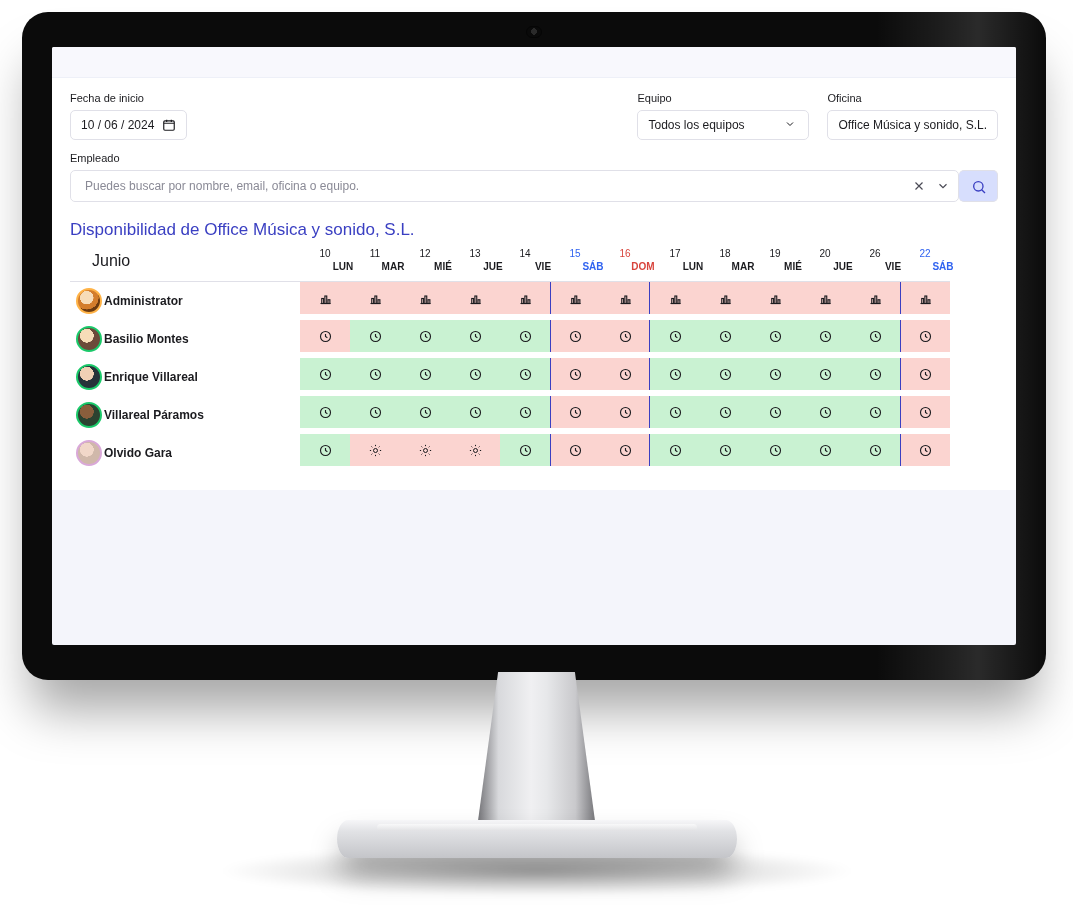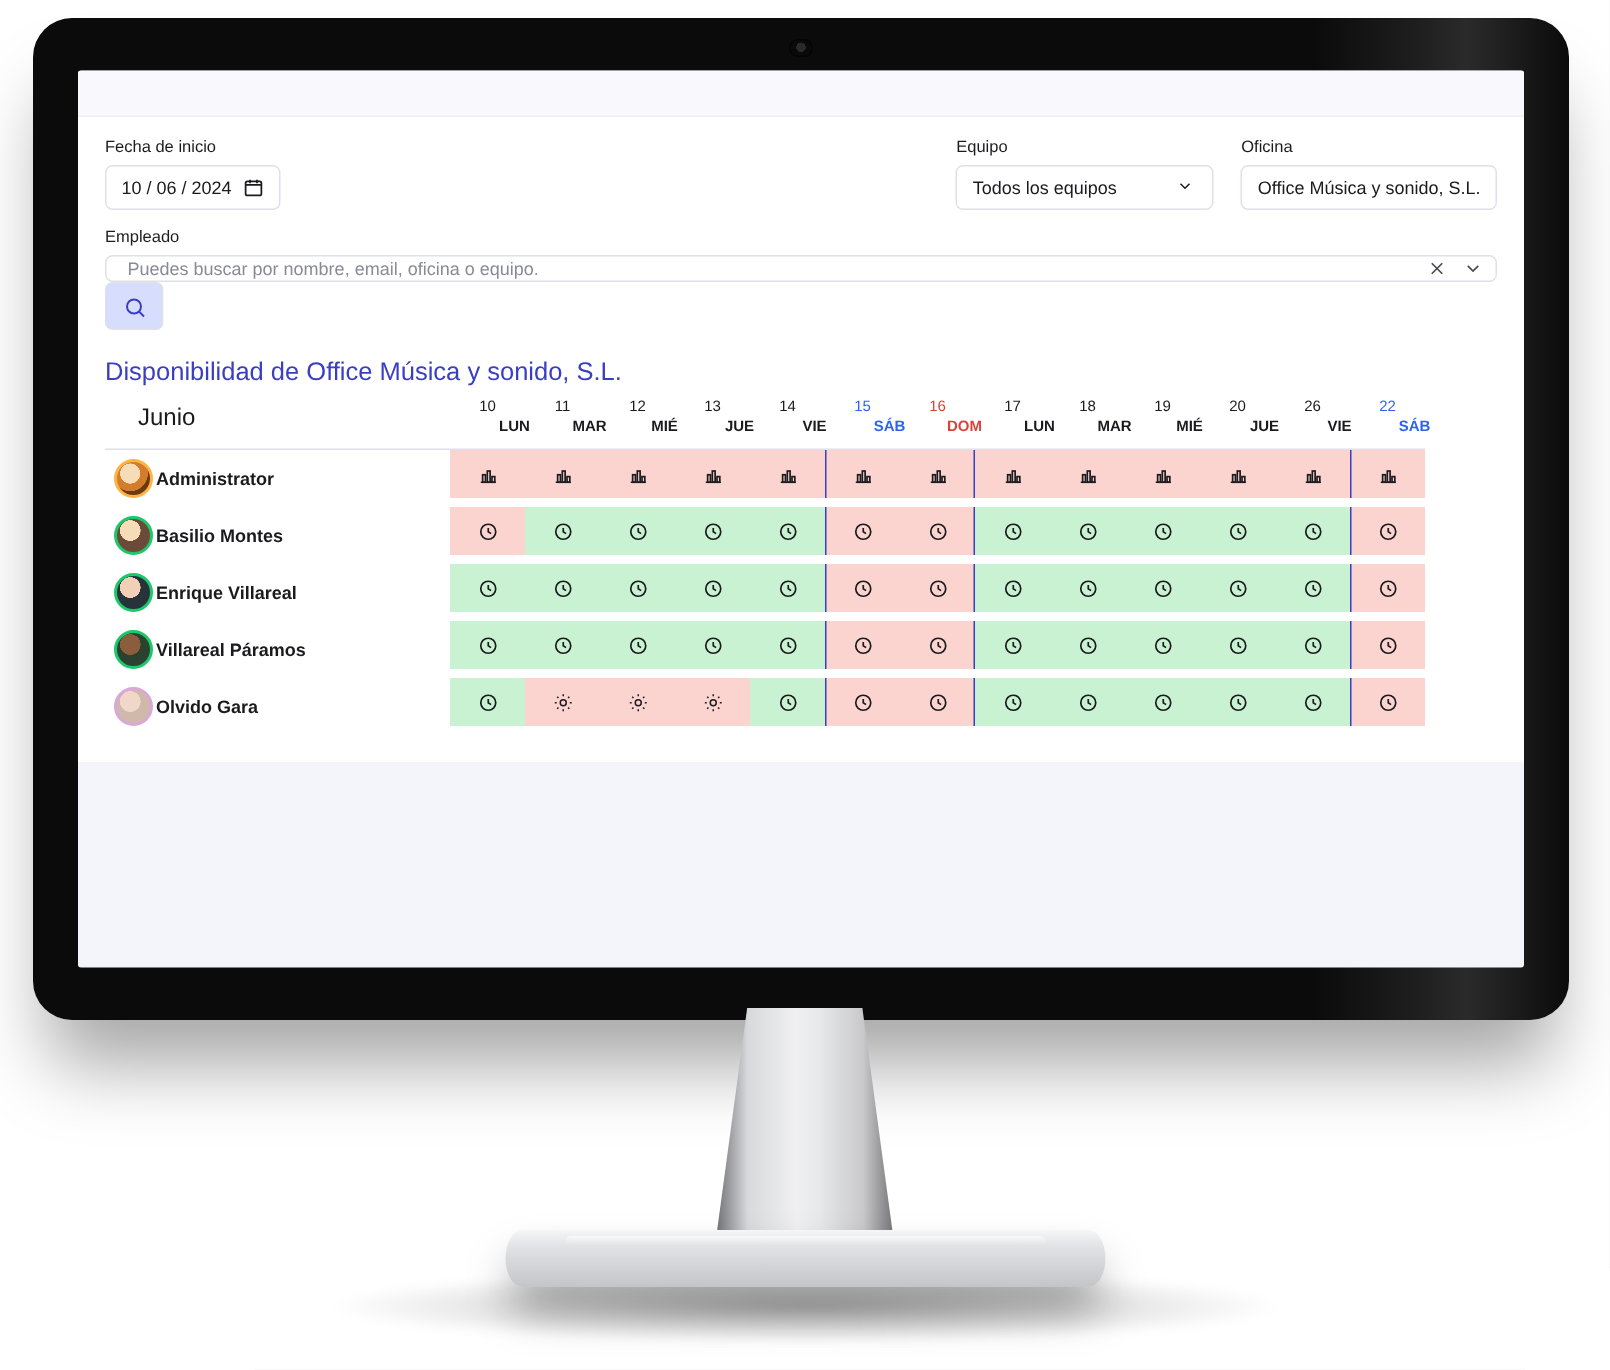--- a/index.html
+++ b/index.html
@@ -40,21 +40,21 @@
   .filters .spacer{flex:1;}
   .fld{display:flex;flex-direction:column;gap:6px;}
   .lbl{font-size:11px;color:var(--ink);font-weight:400;}
 
   .ctl{display:flex;align-items:center;border:1px solid var(--border);border-radius:5px;padding:6px 10px;font-size:12px;background:#fff;color:var(--ink);line-height:1;min-height:16px;}
   .ctl.date{gap:8px;}
   .ctl.select{min-width:150px;justify-content:space-between;gap:28px;}
   .ctl.office{min-width:130px;justify-content:flex-start;overflow:hidden;white-space:nowrap;}
 
   .search-row{margin-top:12px;}
-  .search-wrap{display:flex;flex-direction:column;}
+  .search-wrap{display:flex;}
   .search{flex:1;display:flex;align-items:center;border:1px solid var(--border);border-radius:5px;background:#fff;padding:0 8px 0 12px;height:30px;}
   .search input{flex:1;border:none;outline:none;font-size:12px;color:var(--ink);background:transparent;}
   .search input::placeholder{color:var(--muted);}
   .search .trail{display:flex;align-items:center;gap:10px;color:var(--ink2);}
   .sbtn{width:38px;height:30px;border:1px solid var(--border);border-left:none;border-radius:5px;background:var(--search-accent);display:flex;align-items:center;justify-content:center;}
 
   .title{color:var(--primary);font-size:17px;font-weight:400;margin:18px 0 6px 0;}
 
   
   .cal{display:grid;grid-template-columns: 230px repeat(13,50px);}

